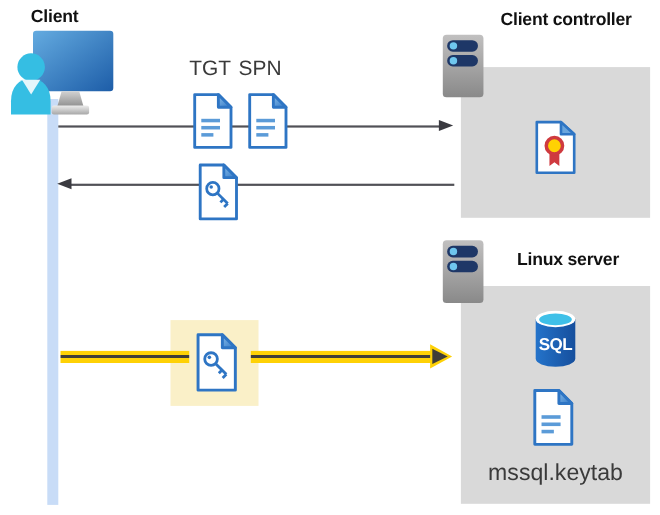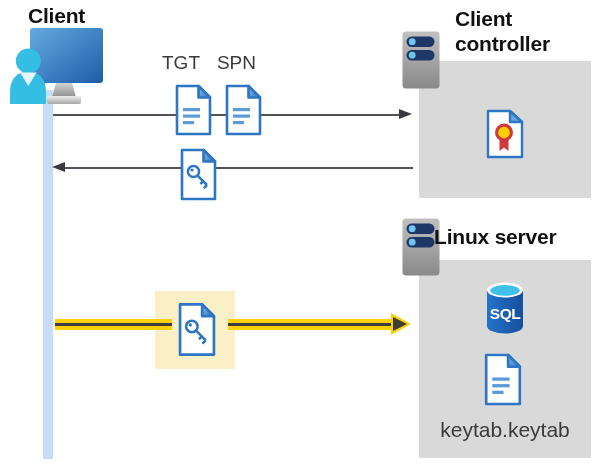--- a/index.html
+++ b/index.html
@@ -16,21 +16,21 @@
     --header_text:#111111;
     --label_text:#3a3a3a;
     --sql_cyan:#3fc0e8;
     --cert_red:#cf3a3f;
     --cert_gold:#ffd103;
   }
   html,body{margin:0;padding:0;}
   body{font-family:"Liberation Sans", sans-serif; background:#fff;}
   #canvas{position:relative;width:600px;height:468px;background:var(--bg_white);overflow:hidden;}
   .abs{position:absolute;}
-  .header{font-size:21px;font-weight:700;color:var(--header_text);line-height:25px;letter-spacing:-0.2px;}
+  .header{font-size:16px;font-weight:700;color:var(--header_text);line-height:25px;letter-spacing:-0.2px;}
   .small-label{font-size:19px;color:var(--label_text);}
   .box{background:var(--box_gray);}
   .hl-line{height:2px;background:var(--arrow_gray);}
   .tri{width:0;height:0;}
   .ystripe{background:linear-gradient(to bottom,
       var(--kerb_yellow) 0 34%,
       var(--kerb_dark) 34% 62%,
       var(--kerb_yellow) 62% 100%);}
 </style>
 </head>
@@ -96,29 +96,29 @@
 
   <svg class="abs" style="left:402px;top:218px;" width="38" height="58" viewBox="0 0 38 58">
     <rect x="0.5" y="0.5" width="37" height="57" rx="3.5" fill="url(#gSrv)"></rect>
     <rect x="4.5" y="5.5" width="28" height="10.5" rx="5.2" fill="#1e3767"></rect>
     <rect x="4.5" y="19" width="28" height="10.5" rx="5.2" fill="#1e3767"></rect>
     <circle cx="10.2" cy="10.7" r="3.4" fill="#6fc6ee"></circle>
     <circle cx="10.2" cy="24.2" r="3.4" fill="#6fc6ee"></circle>
   </svg>
 
   <div class="abs header" style="left:455px;top:6px;width:126px;">Client controller</div>
-  <div class="abs header" style="left:434px;top:224px;white-space:nowrap;text-align:center;">Linux server</div>
+  <div class="abs header" style="left:470px;top:224px;white-space:nowrap;text-align:center;">Linux server</div>
 
   <div class="abs hl-line" style="left:53px;top:114px;width:347px;"></div>
   <div class="abs tri" style="left:399px;top:109px;border-top:5.5px solid transparent;border-bottom:5.5px solid transparent;border-left:13px solid var(--arrowhead_gray);"></div>
 
   <div class="abs hl-line" style="left:64px;top:167px;width:349px;"></div>
   <div class="abs tri" style="left:52px;top:162px;border-top:5.5px solid transparent;border-bottom:5.5px solid transparent;border-right:13px solid var(--arrowhead_gray);"></div>
 
-  <div class="abs small-label" style="left:162px;top:52px;width:48px;text-align:left;">TGT</div>
+  <div class="abs small-label" style="left:162px;top:52px;width:48px;text-align:right;">TGT</div>
   <div class="abs small-label" style="left:208px;top:52px;width:48px;text-align:right;">SPN</div>
 
   <svg class="abs" style="left:175px;top:84px;" width="37" height="52" viewBox="0 0 37 52">
     <path d="M2,2 H23.5 L35,13.5 V50 H2 Z" fill="#fff" stroke="var(--doc_blue)" stroke-width="2.6" stroke-linejoin="round"></path>
     <path d="M23.5,2 L35,13.5 H23.5 Z" fill="url(#gFold)" stroke="var(--doc_blue)" stroke-width="2.6" stroke-linejoin="round"></path>
     <rect x="8" y="24" width="17" height="3.2" fill="var(--doc_line_blue)"></rect>
     <rect x="8" y="30.5" width="17" height="3.2" fill="var(--doc_line_blue)"></rect>
     <rect x="8" y="37" width="11" height="3.2" fill="var(--doc_line_blue)"></rect>
   </svg>
 
@@ -175,15 +175,15 @@
   </svg>
 
   <svg class="abs" style="left:484px;top:353px;" width="38" height="53" viewBox="0 0 37 52">
     <path d="M2,2 H23.5 L35,13.5 V50 H2 Z" fill="#fff" stroke="var(--doc_blue)" stroke-width="2.6" stroke-linejoin="round"></path>
     <path d="M23.5,2 L35,13.5 H23.5 Z" fill="url(#gFold)" stroke="var(--doc_blue)" stroke-width="2.6" stroke-linejoin="round"></path>
     <rect x="8" y="24" width="17" height="3.2" fill="var(--doc_line_blue)"></rect>
     <rect x="8" y="30.5" width="17" height="3.2" fill="var(--doc_line_blue)"></rect>
     <rect x="8" y="37" width="11" height="3.2" fill="var(--doc_line_blue)"></rect>
   </svg>
 
-  <div class="abs" style="left:419px;top:418px;width:172px;text-align:center;font-size:21px;color:var(--label_text);">keytab.keytab</div>
+  <div class="abs" style="left:419px;top:418px;width:172px;text-align:center;font-size:21px;color:var(--label_text);">mssql.keytab</div>
 
 </div>
 
 </body></html>

